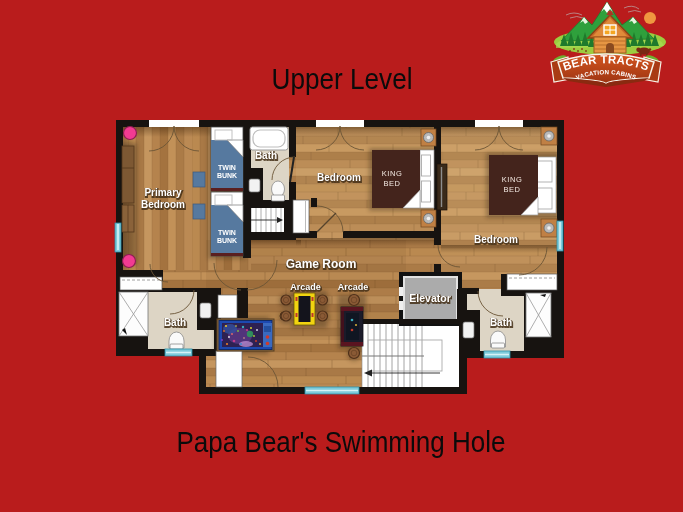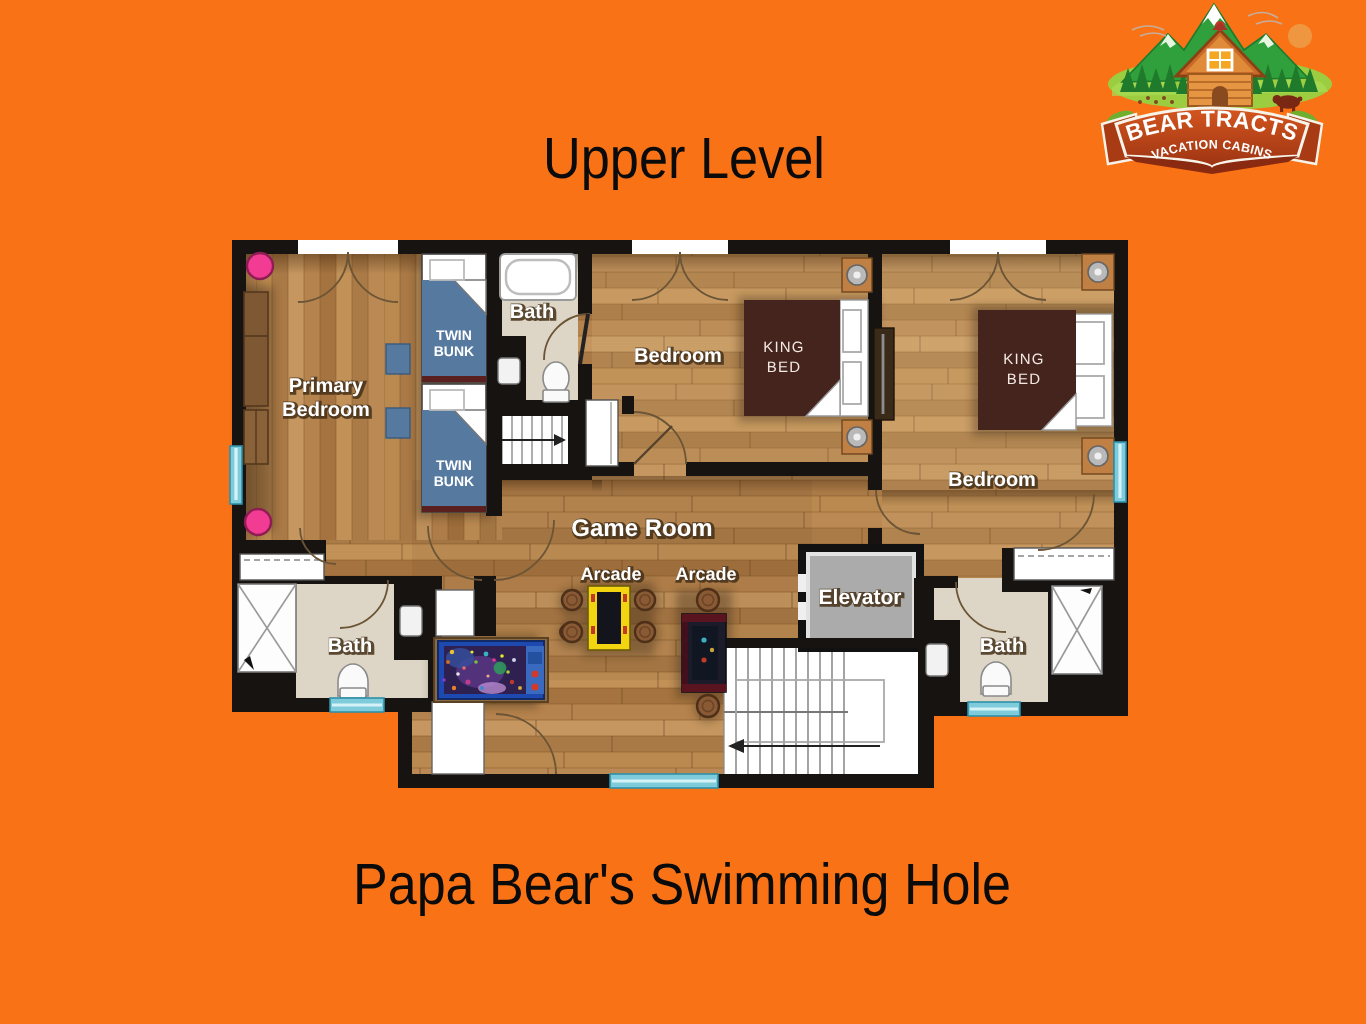--- a/index.html
+++ b/index.html
@@ -1,16 +1,16 @@
 <!DOCTYPE html>
 <html><head>
 <meta charset="utf-8">
 <style>
 html,body{margin:0;padding:0;background:#fff;}
-#page{position:relative;width:683px;height:512px;background:#f97316;overflow:hidden;
+#page{position:relative;width:683px;height:512px;background:#b91c1c;overflow:hidden;
 font-family:"Liberation Sans",sans-serif;}
 svg{display:block;}
 </style>
 </head>
 <body>
 <div id="page">
 <svg width="683" height="512" viewBox="0 0 683 512">
 <defs>
 <pattern id="wd" width="64" height="64" patternUnits="userSpaceOnUse">
   <rect width="64" height="64" fill="#b28049"></rect>

